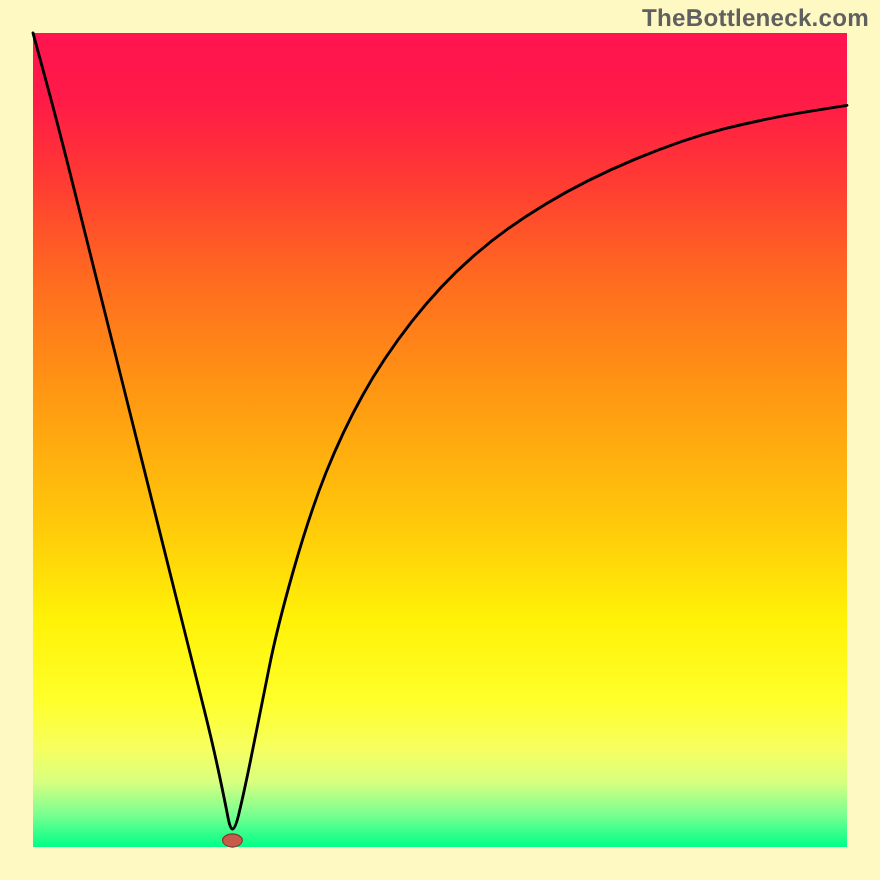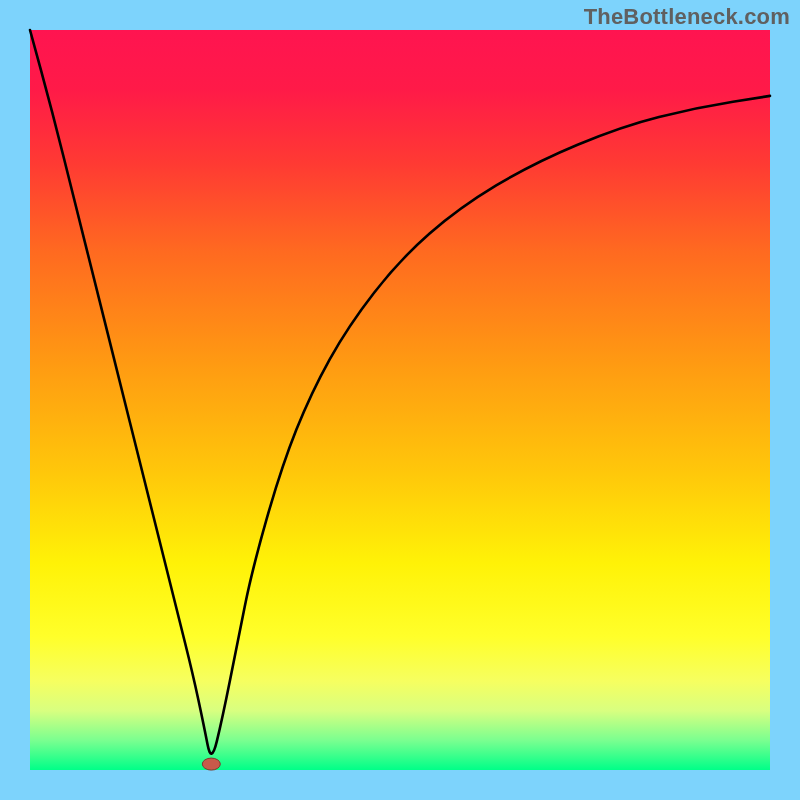--- a/index.html
+++ b/index.html
@@ -8,21 +8,21 @@
     width: 800px;
     height: 800px;
     background: #000;
     overflow: hidden;
     font-family: Arial, Helvetica, sans-serif;
   }
   .frame {
     position: relative;
     width: 800px;
     height: 800px;
-    background: #7dd3fc;
+    background: #fef9c3;
   }
   .attribution {
     position: absolute;
     top: 4px;
     right: 10px;
     color: #606060;
     font-size: 22px;
     font-weight: 600;
     letter-spacing: 0.2px;
   }

